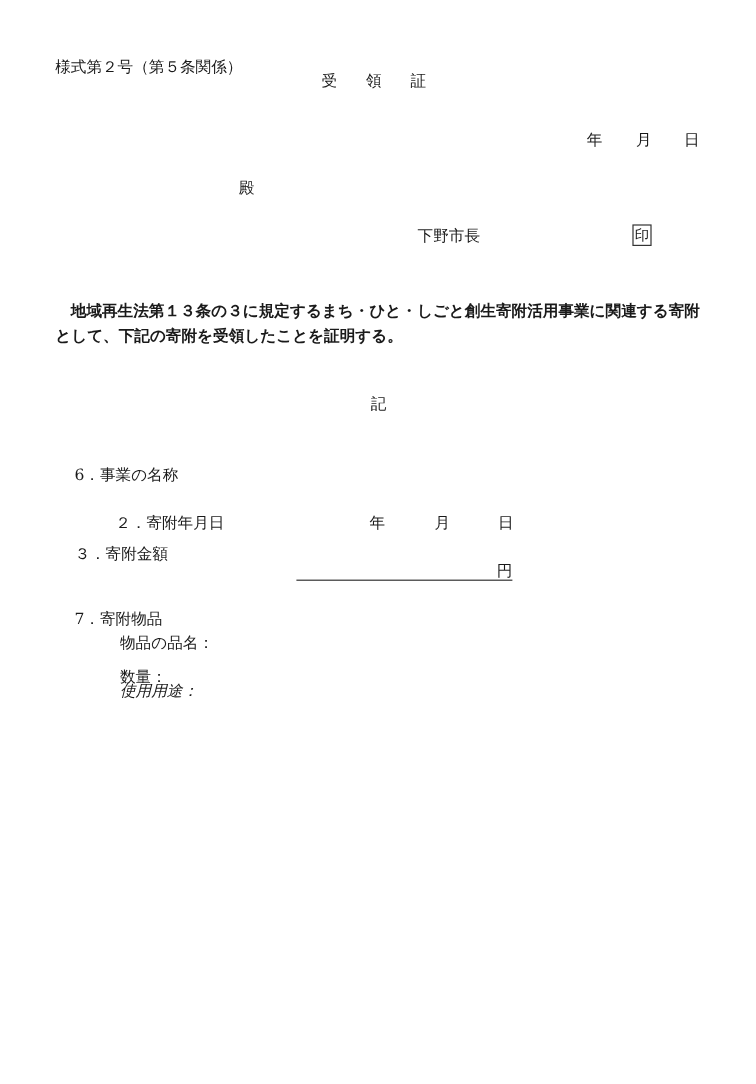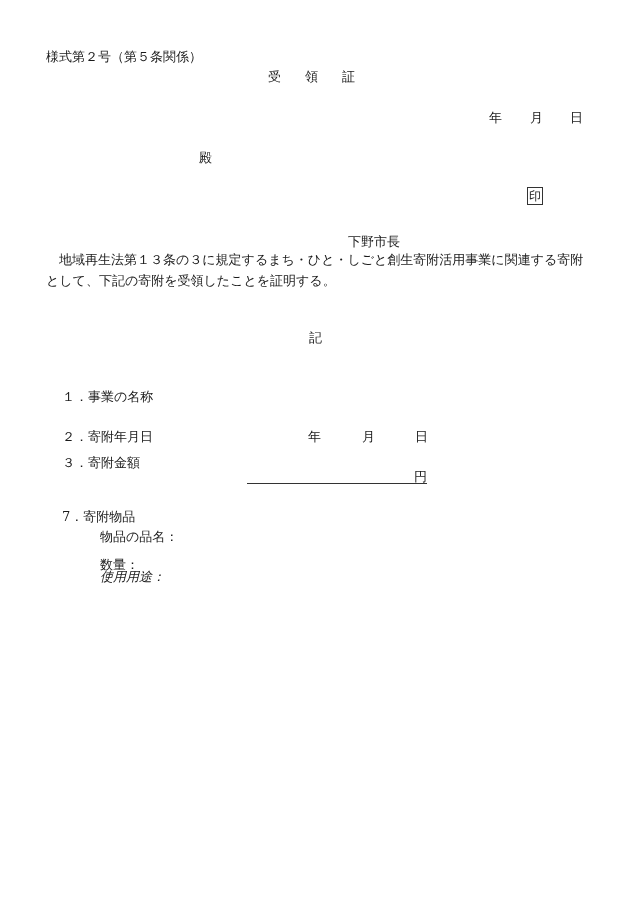--- a/index.html
+++ b/index.html
@@ -11,48 +11,49 @@
       width: 630px;
       height: 903px;
       position: relative;
       overflow: hidden;
       font-family: "DejaVu Serif", "Liberation Serif", serif;
       color: #1a1a1a;
       font-size: 13px;
     }
     .abs { position: absolute; white-space: nowrap; line-height: 1; }
     .form-number { left: 46px; top: 50px; }
-    .title { left: 268px; top: 70px; letter-spacing: 0; }
+    .title { left: 268px; top: 62px; letter-spacing: 0; }
     .title span { display: inline-block; }
     .title .g1 { margin-right: 24px; }
     .title .g2 { margin-right: 24px; }
     .date-row { top: 111px; }
     .date-y { left: 489px; }
     .date-m { left: 530px; }
     .date-d { left: 570px; }
     .addressee { left: 199px; top: 151px; }
-    .issuer { left: 348px; top: 191px; margin-top: 44px; }
+    .issuer { left: 348px; top: 191px; }
     .seal {
       left: 527px; top: 187px;
       border: 1px solid #333;
       padding: 2px 1px;
       font-size: 12px;
     }
     .body-text {
       position: absolute;
       left: 46px; top: 249px;
       width: 540px;
       line-height: 21px;
       white-space: normal;
       text-indent: 13px;
+      font-weight: bold;
     }
     .ki { left: 309px; top: 331px; }
     .item { left: 62px; }
     .item1 { top: 390px; }
-    .item2 { top: 430px; }
+    .item2 { top: 430px; margin-left: 34px; }
     .item3 { top: 456px; }
     .item4 { top: 510px; }
     .item2-y { left: 308px; top: 430px; }
     .item2-m { left: 362px; top: 430px; }
     .item2-d { left: 415px; top: 430px; }
     .amount-line {
       position: absolute;
       left: 247px; top: 483px;
       width: 180px; height: 0;
       border-top: 1px solid #333;
@@ -79,21 +80,21 @@
 
   <div class="abs addressee">殿</div>
 
   <div class="abs issuer">下野市長</div>
   <div class="abs seal">印</div>
 
   <div class="body-text">地域再生法第１３条の３に規定するまち・ひと・しごと創生寄附活用事業に関連する寄附として、下記の寄附を受領したことを証明する。</div>
 
   <div class="abs ki">記</div>
 
-  <div class="abs item item1">１．事業の名称</div>
+  <div class="abs item item1">6．事業の名称</div>
 
   <div class="abs item item2">２．寄附年月日</div>
   <div class="abs item2-y">年</div>
   <div class="abs item2-m">月</div>
   <div class="abs item2-d">日</div>
 
   <div class="abs item item3">３．寄附金額</div>
   <div class="amount-line"></div>
   <div class="abs amount-yen">円</div>
 

